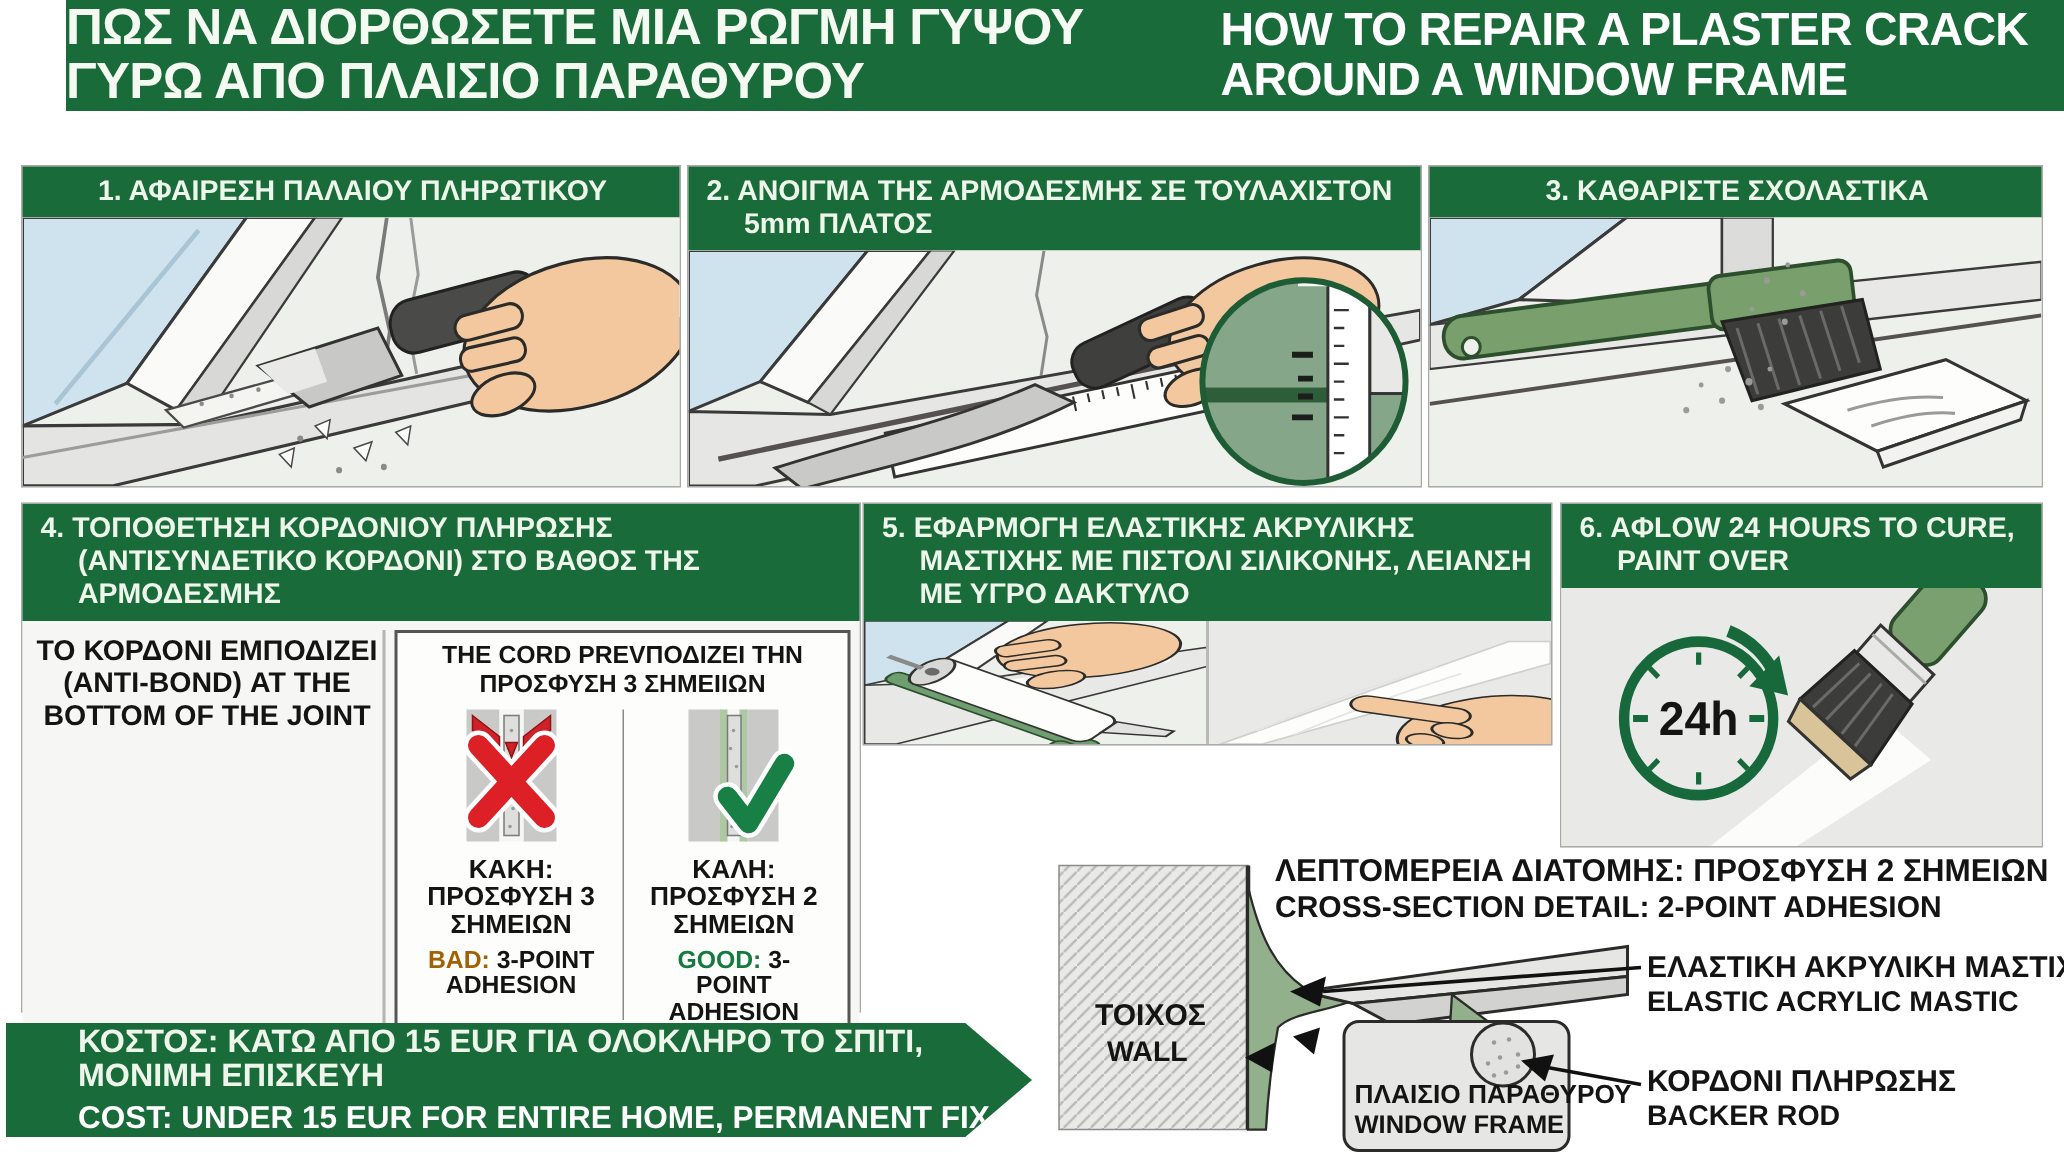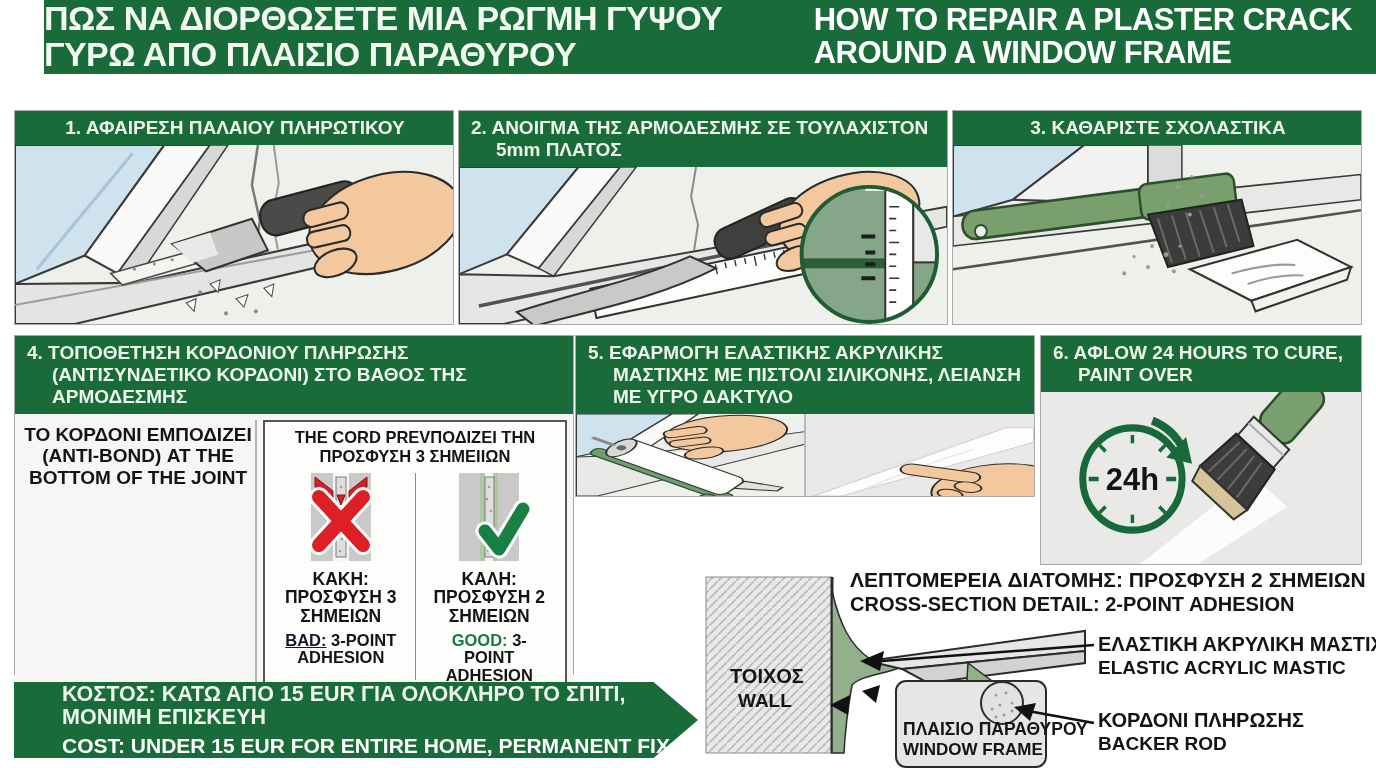--- a/index.html
+++ b/index.html
@@ -23,24 +23,24 @@
   .p4-note{font-weight:700;font-size:19px;line-height:1.12;text-align:center;color:#141414;padding:4px 2px 6px 2px;}
   .p4-img{flex:1;border:1px solid #b5b5b3;background:#eef0ec;}
   .p4-img svg{width:100%;height:100%;display:block;}
   .p4-compare{flex:1;border:2px solid #555553;background:#fdfdfc;padding:6px 4px;display:flex;flex-direction:column;box-sizing:border-box;}
   .cmp-title{font-weight:700;font-size:16.5px;line-height:1.12;text-align:center;color:#141414;}
   .cmp-row{flex:1;display:flex;margin-top:4px;}
   .cmp-col{flex:1;display:flex;flex-direction:column;align-items:center;}
   .cmp-divider{width:1px;background:#8a8a88;margin:4px 2px;}
   .cmp-gr{font-weight:700;font-size:17.5px;line-height:1.05;text-align:center;color:#141414;margin-top:5px;width:118px;}
   .cmp-en{font-weight:700;font-size:16.5px;line-height:1.05;text-align:center;margin-top:7px;width:122px;color:#141414;}
-  .cmp-en .bad{color:#0f172a;text-decoration:underline;}
+  .cmp-en .bad{color:#a16207;}
   .cmp-en .good{color:#157a3f;}
   
-  .cost-banner{position:absolute;left:14px;top:682px;width:684px;height:76px;background:#1a6b3a;
+  .cost-banner{position:absolute;left:4px;top:682px;width:684px;height:76px;background:#1a6b3a;
                clip-path:polygon(0 0,93.5% 0,100% 50%,93.5% 100%,0 100%);
                display:flex;flex-direction:column;justify-content:center;align-items:flex-start;
                padding-left:48px;box-sizing:border-box;gap:4px;}
   .cost-banner .c1{color:#eef6ec;font-weight:700;font-size:21.5px;line-height:1.1;}
   .cost-banner .c2{color:#ffffff;font-weight:700;font-size:21px;line-height:1.1;}
   
   .xsection{position:absolute;left:700px;top:563px;width:676px;height:205px;}
   .xsection svg{width:100%;height:100%;display:block;}
   svg text{font-family:"Liberation Sans",sans-serif;font-weight:700;fill:#141414;}
 </style>

